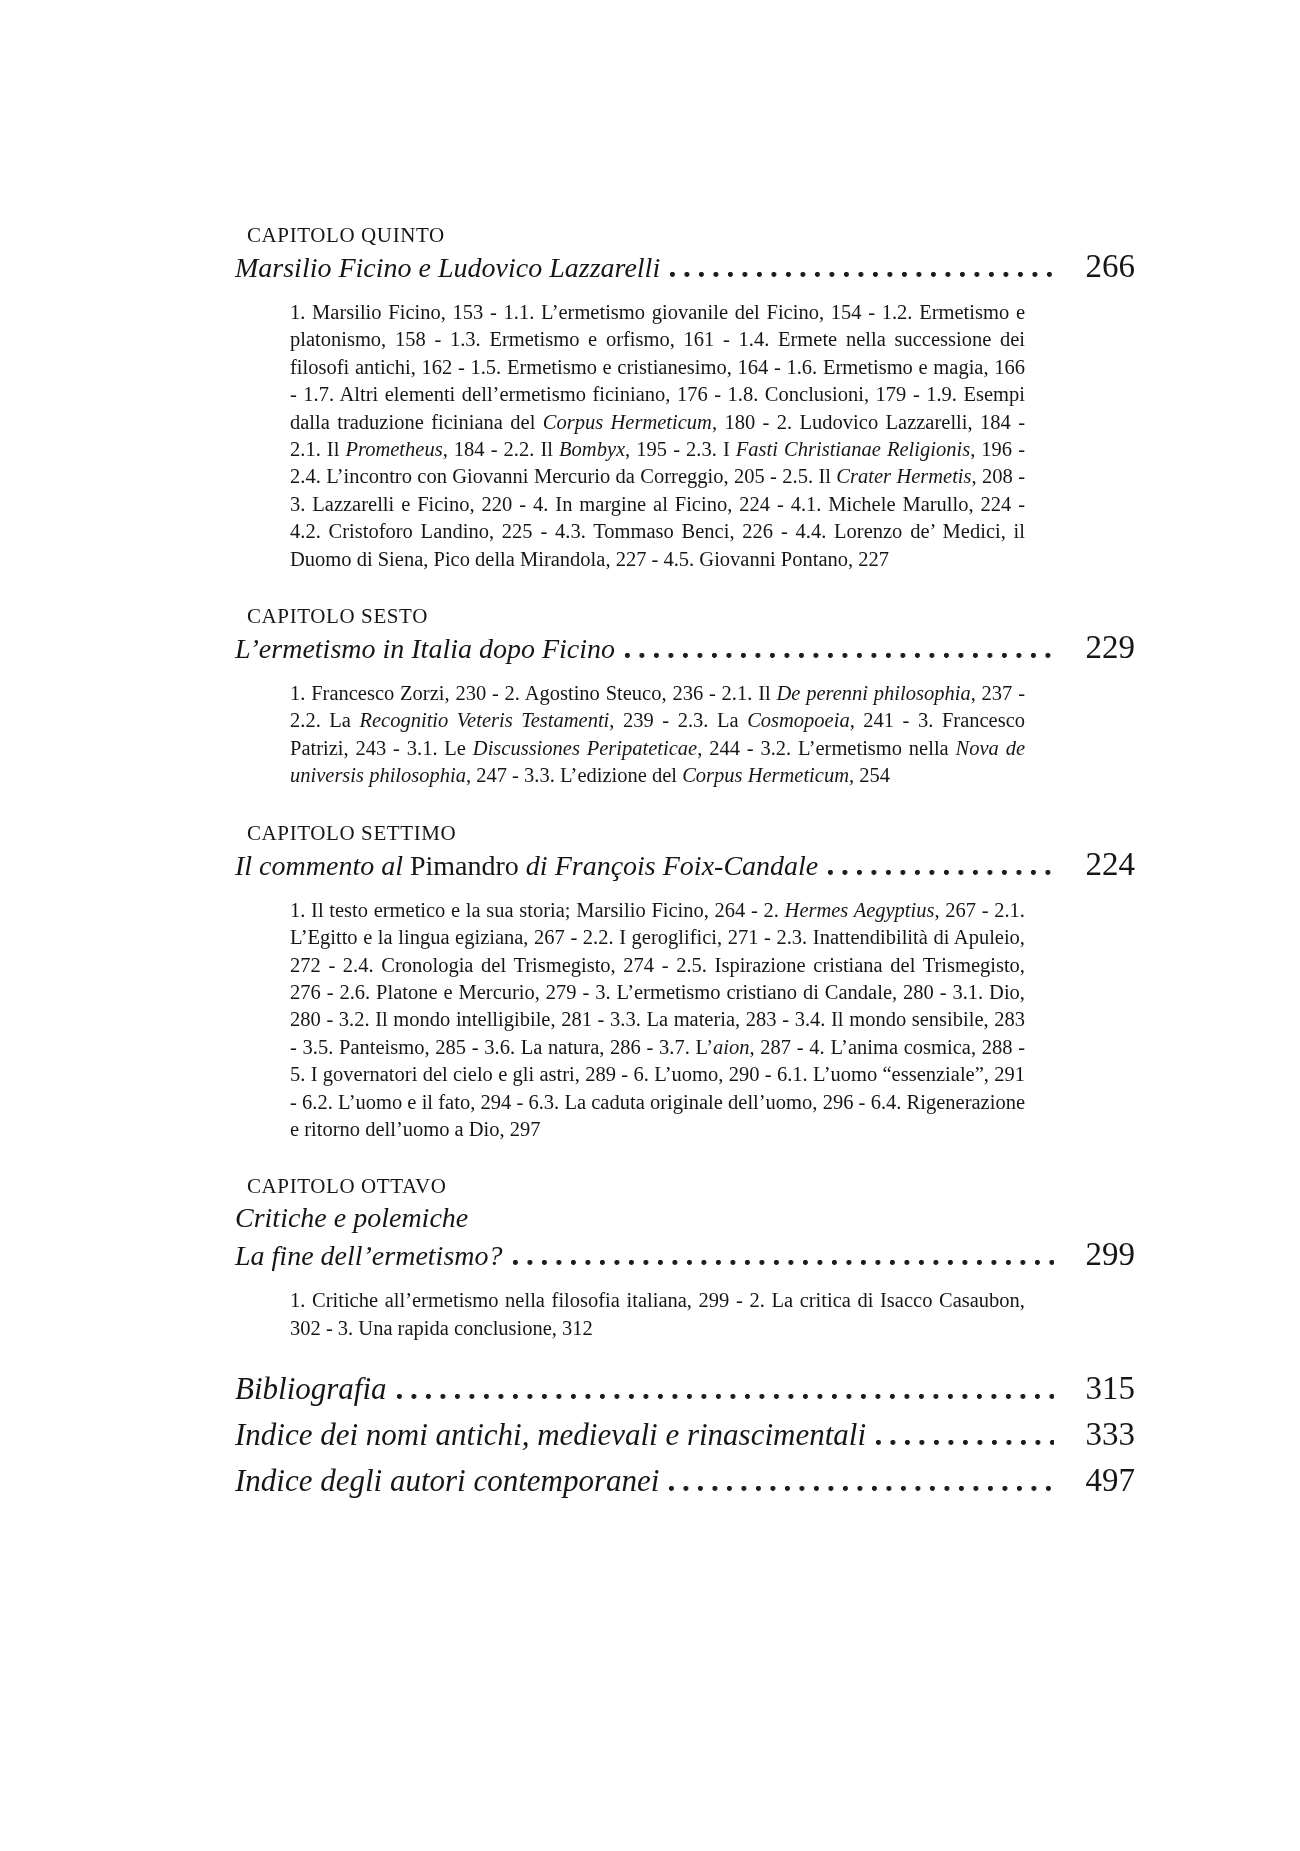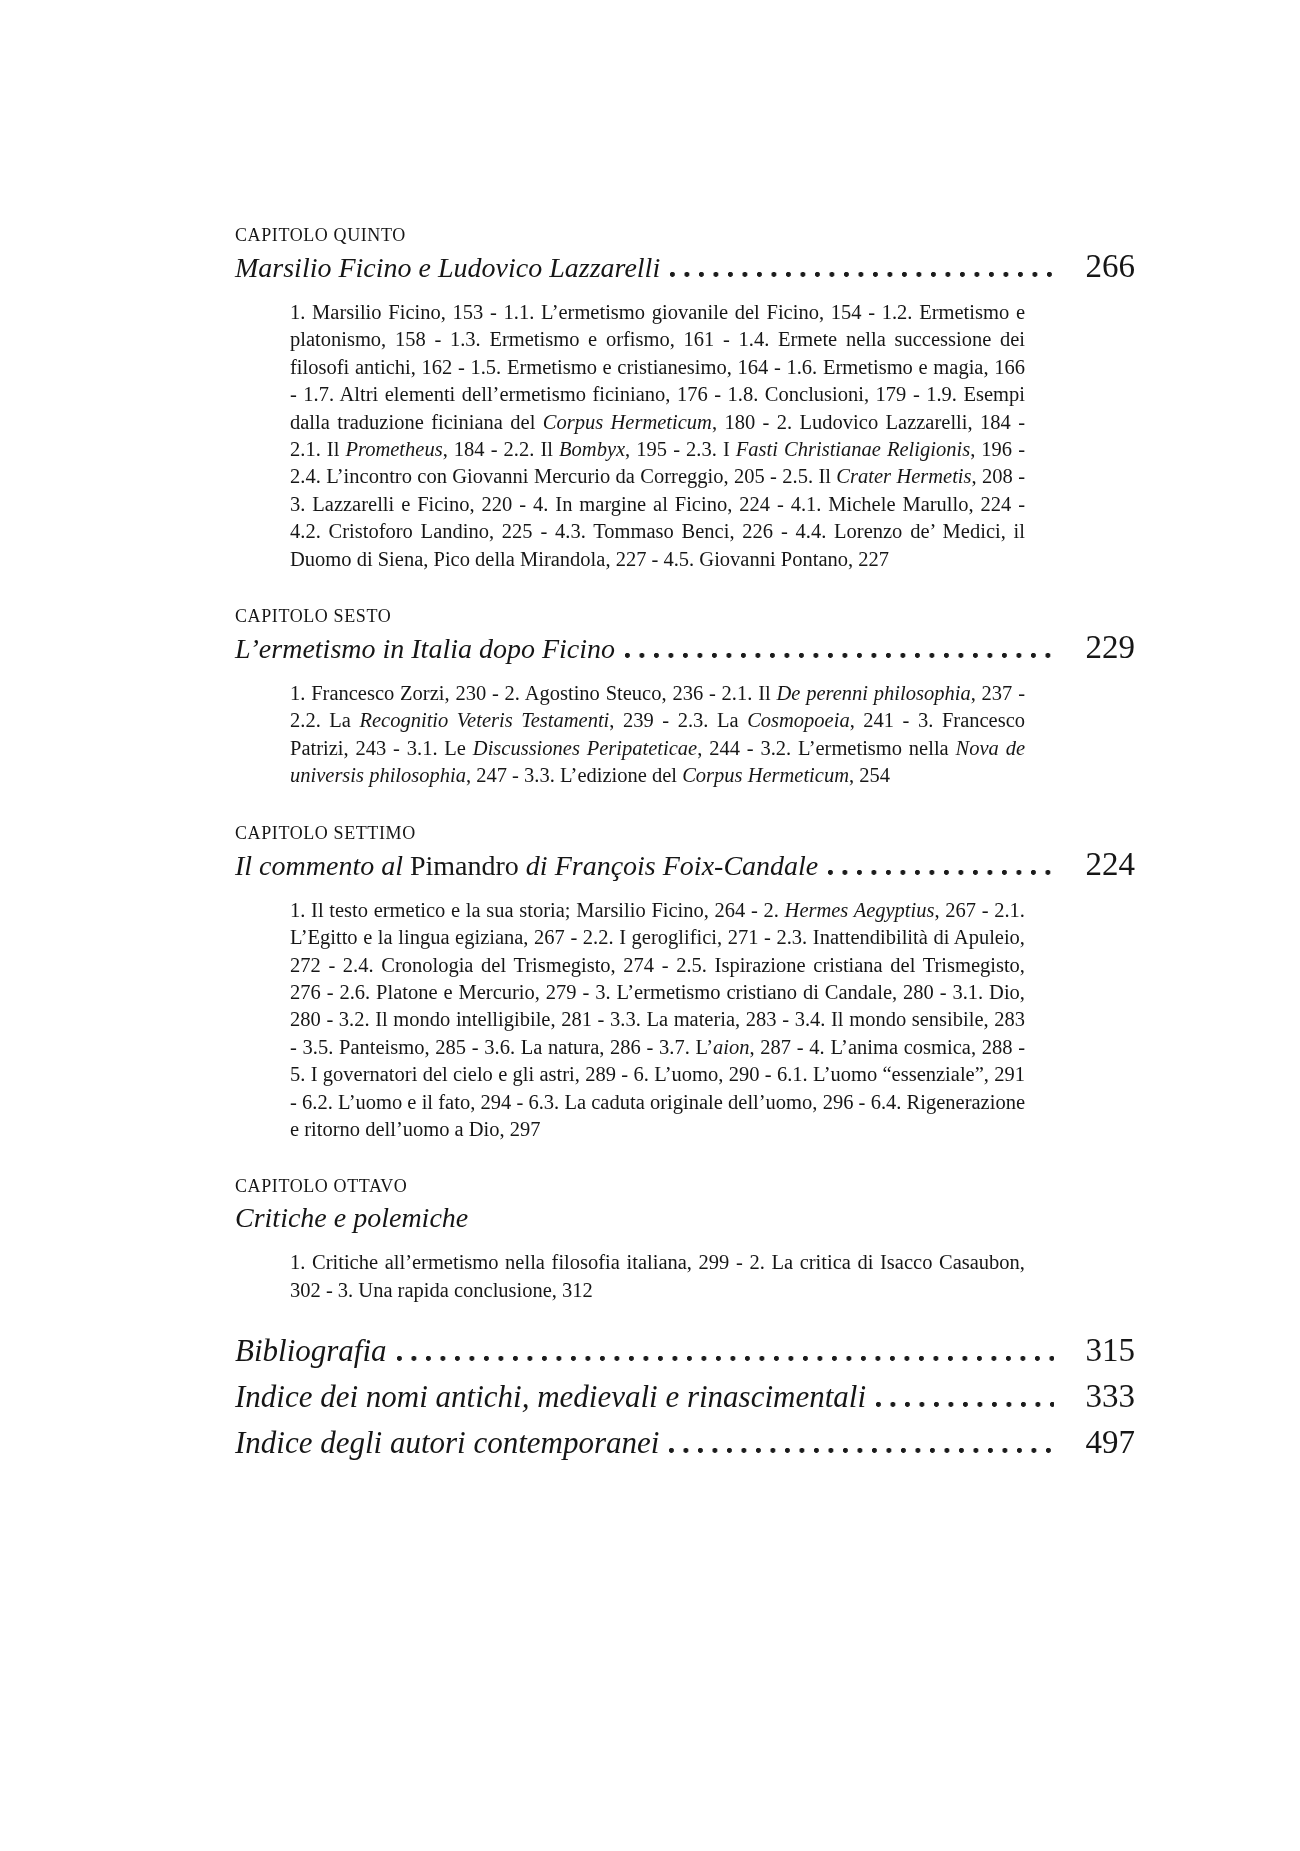--- a/index.html
+++ b/index.html
@@ -14,24 +14,25 @@
   }
   .content {
     position: absolute;
     left: 235px;
     top: 222px;
     width: 900px;
   }
   .chapter { margin: 0; }
   .chapter + .chapter { margin-top: 30px; }
   .kicker {
-    font-size: 18px;
+    font-size: 21px;
     line-height: 26px;
     letter-spacing: 0.6px;
     white-space: nowrap;
+    margin-left: 12px;
   }
   .toc-line {
     display: flex;
     align-items: baseline;
     font-size: 28px;
     line-height: 37px;
   }
   .toc-line .title { white-space: nowrap; }
   .toc-line em, .summary em { font-style: italic; }
   .leader {
@@ -98,20 +99,25 @@
         <span class="pagenum">224</span>
       </div>
       <p class="summary"><span>1. Il testo ermetico e la sua storia; Marsilio Ficino, 264 - 2. </span><em>Hermes Aegyptius</em><span>, 267 - 2.1. L’Egitto e la lingua egiziana, 267 - 2.2. I geroglifici, 271 - 2.3. Inattendibilità di Apuleio, 272 - 2.4. Cronologia del Trismegisto, 274 - 2.5. Ispirazione cristiana del Trismegisto, 276 - 2.6. Platone e Mercurio, 279 - 3. L’ermetismo cristiano di Candale, 280 - 3.1. Dio, 280 - 3.2. Il mondo intelligibile, 281 - 3.3. La materia, 283 - 3.4. Il mondo sensibile, 283 - 3.5. Panteismo, 285 - 3.6. La natura, 286 - 3.7. L’</span><em>aion</em><span>, 287 - 4. L’anima cosmica, 288 - 5. I governatori del cielo e gli astri, 289 - 6. L’uomo, 290 - 6.1. L’uomo “essenziale”, 291 - 6.2. L’uomo e il fato, 294 - 6.3. La caduta originale dell’uomo, 296 - 6.4. Rigenerazione e ritorno dell’uomo a Dio, 297</span></p>
     </section>
 
     <section class="chapter">
       <div class="kicker">CAPITOLO OTTAVO</div>
       <div class="toc-line">
         <span class="title"><em>Critiche e polemiche</em></span>
       </div>
+      <div class="toc-line">
+        <span class="title"><em>La fine dell’ermetismo?</em></span>
+        <span class="leader"></span>
+        <span class="pagenum">299</span>
+      </div>
       <p class="summary"><span>1. Critiche all’ermetismo nella filosofia italiana, 299 - 2. La critica di Isacco Casaubon, 302 - 3. Una rapida conclusione, 312</span></p>
     </section>
 
     <div class="backmatter">
       <div class="toc-line">
         <span class="title"><em>Bibliografia</em></span>
         <span class="leader"></span>
         <span class="pagenum">315</span>
       </div>
       <div class="toc-line">

